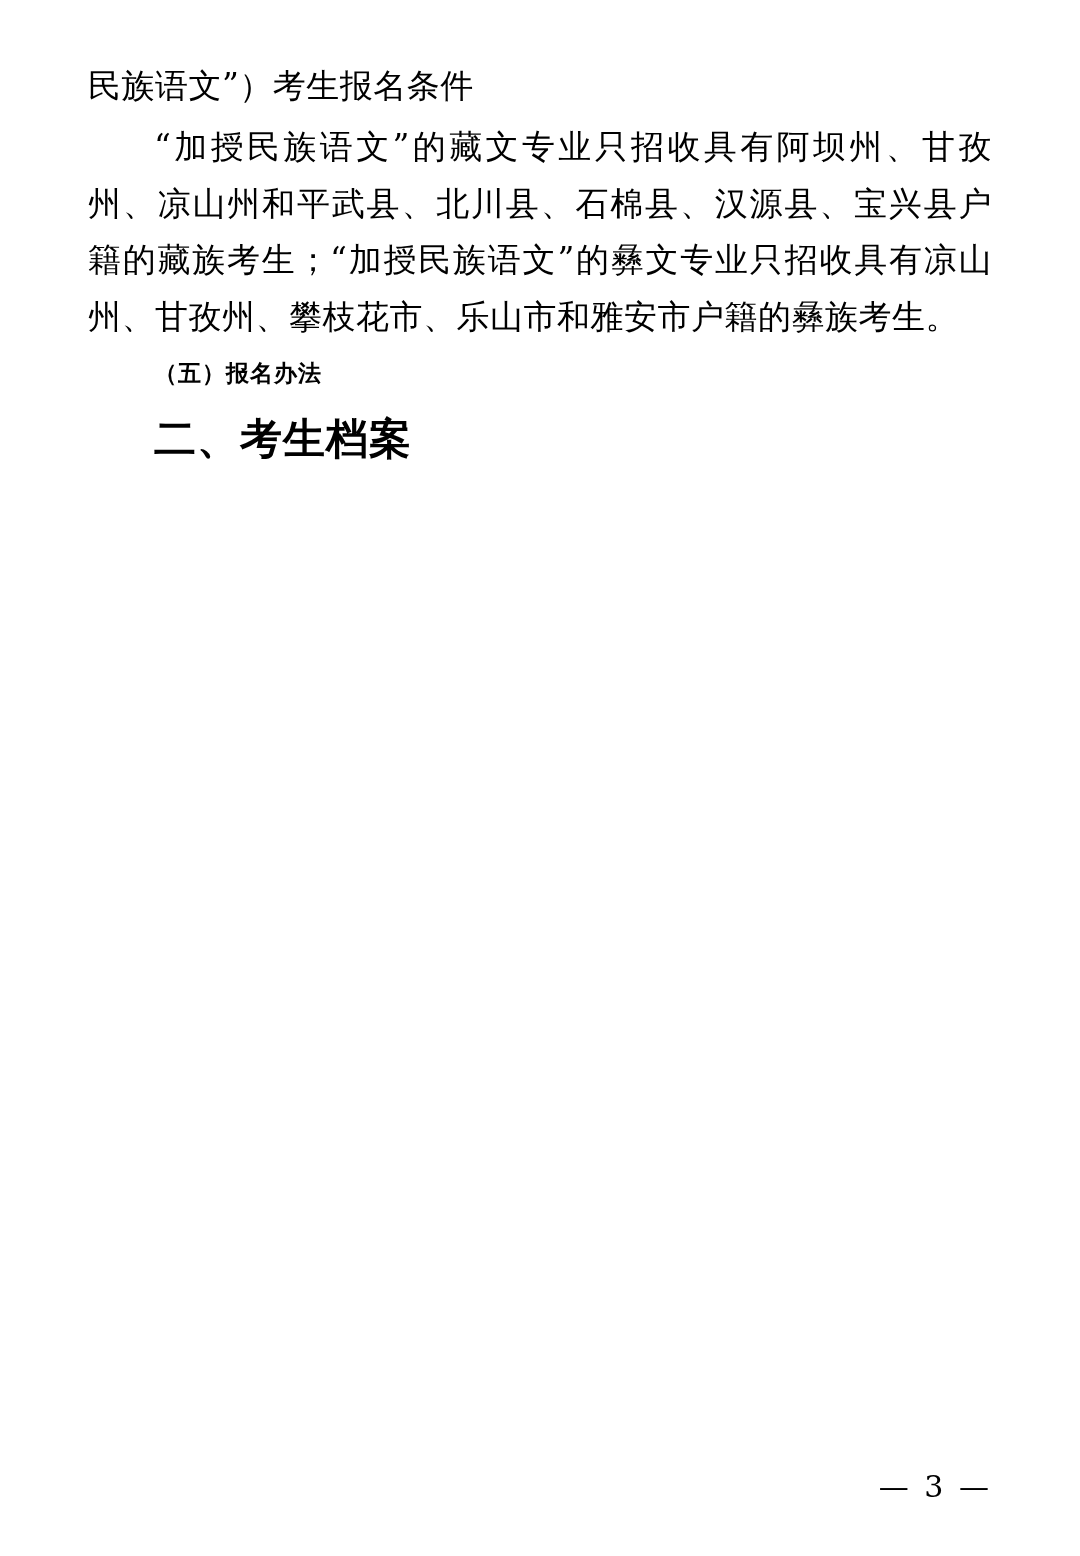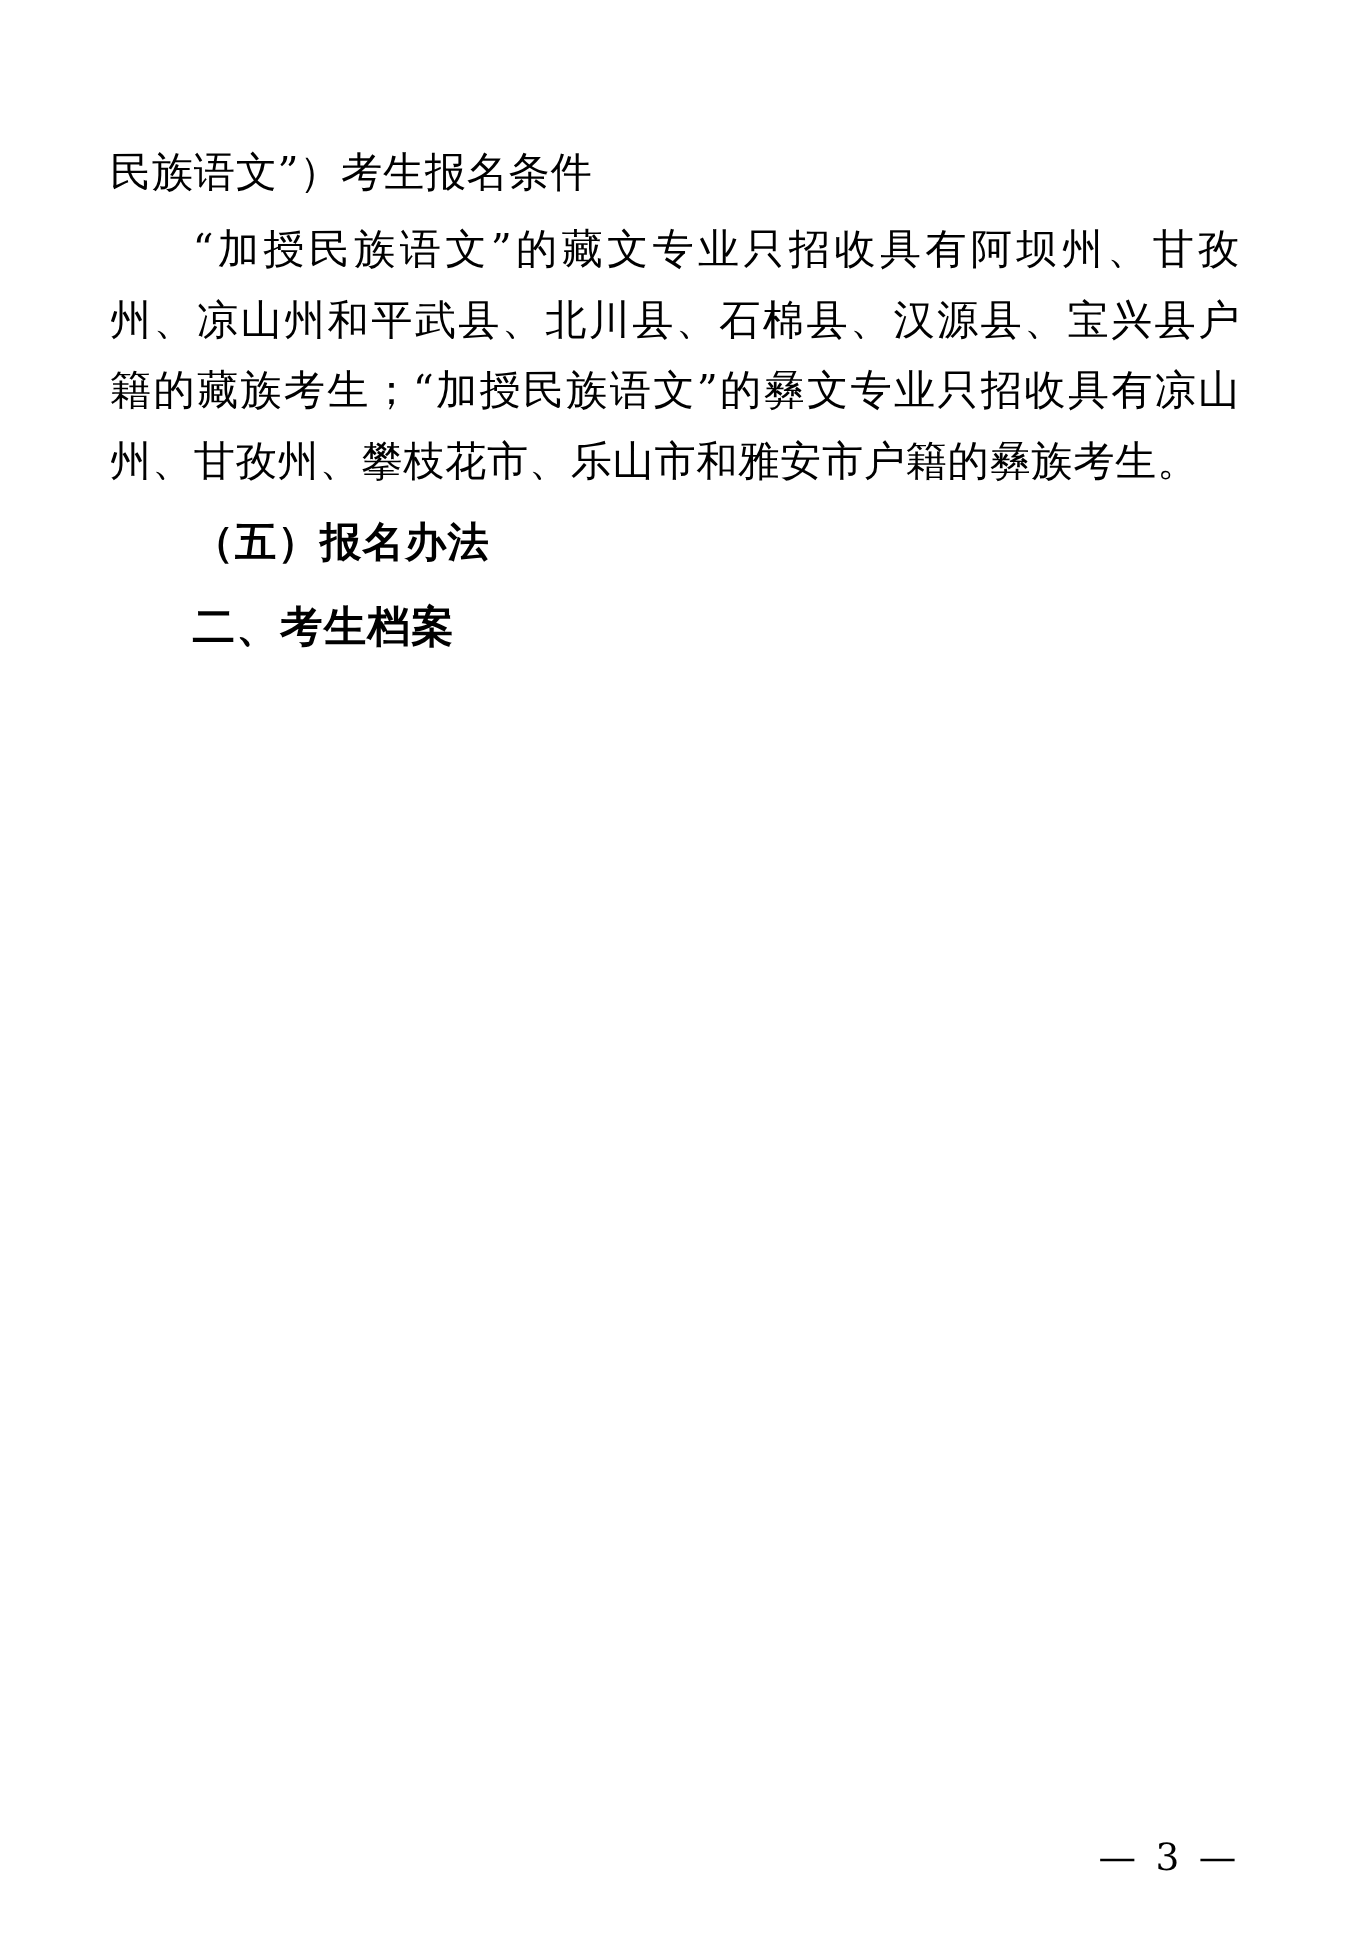--- a/index.html
+++ b/index.html
@@ -12,21 +12,21 @@
     height: 1556px;
     font-family: "DejaVu Serif", "Liberation Serif", serif;
     color: #000000;
     position: relative;
     overflow: hidden;
   }
   .page {
     width: 1080px;
     height: 1556px;
     box-sizing: border-box;
-    padding: 110px 88px 40px 88px;
+    padding: 58px 88px 40px 88px;
     position: relative;
   }
   .doc-body {
     font-size: 33px;
     line-height: 1.72;
     letter-spacing: 0.5px;
     text-align: justify;
     text-justify: inter-character;
   }
   .para {
@@ -34,29 +34,29 @@
     text-indent: 0;
   }
   .para.indent {
     text-indent: 66px;
   }
   .heading {
     margin: 10px 0 4px 0;
     text-indent: 66px;
     font-family: "DejaVu Sans", "Liberation Sans", sans-serif;
     font-weight: bold;
-    font-size: 34px;
+    font-size: 42px;
     letter-spacing: 1px;
   }
   .subheading {
     margin: 8px 0 2px 0;
     text-indent: 66px;
     font-family: "DejaVu Sans", "Liberation Sans", sans-serif;
     font-weight: bold;
-    font-size: 33px;
+    font-size: 23px;
     letter-spacing: 1px;
   }
   .page-number {
     position: absolute;
     right: 88px;
     bottom: 52px;
     font-size: 30px;
     font-family: "DejaVu Serif", "Liberation Serif", serif;
     letter-spacing: 3px;
   }

